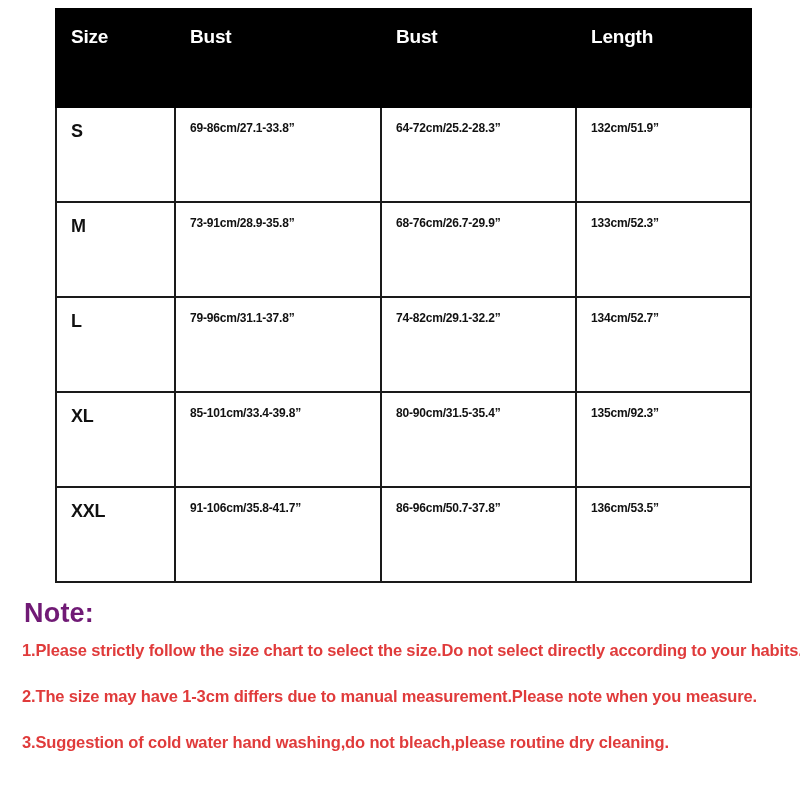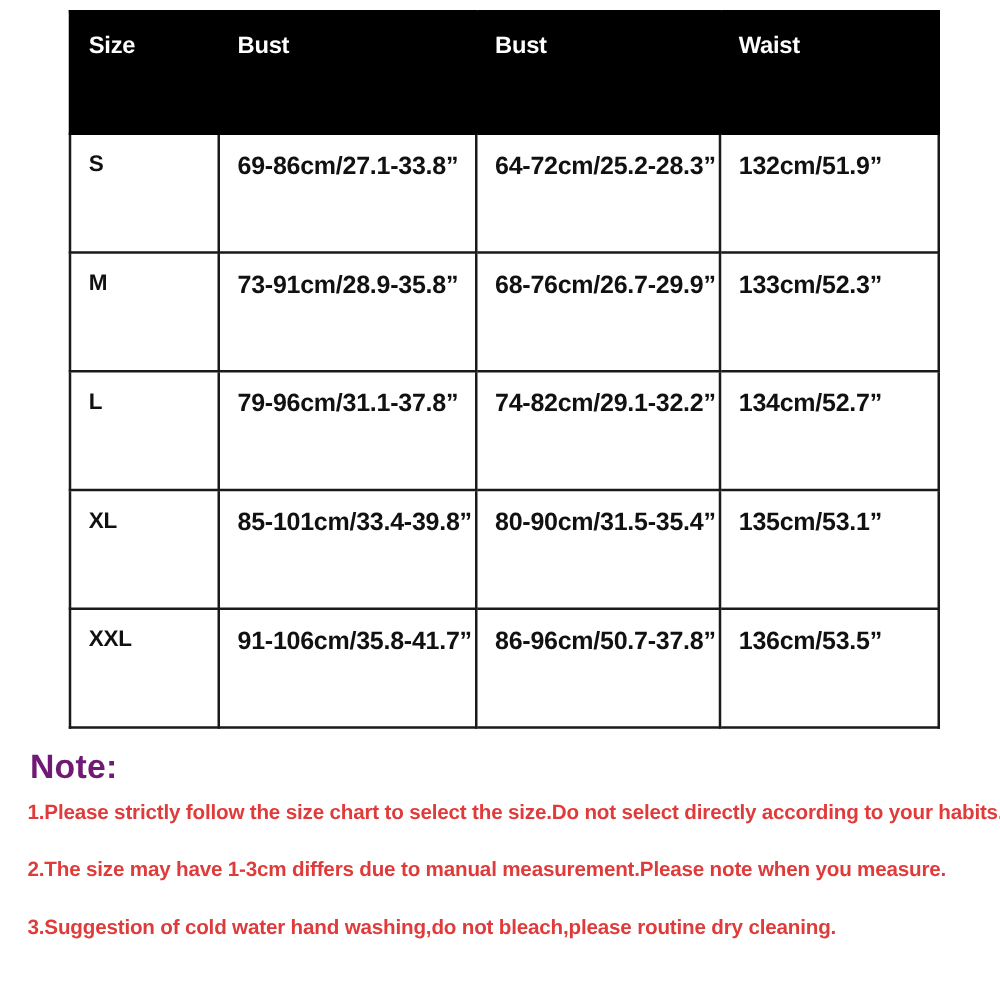--- a/index.html
+++ b/index.html
@@ -57,21 +57,21 @@
     height: 80px;
     font-size: 19px;
     border-color: #000000;
     padding-top: 16px;
   }
   table.size-table thead th.first { border-left-color: #000000; }
 
   table.size-table tbody td {
     color: #111111;
     height: 79px;
-    font-size: 20px;
+    font-size: 12px;
     line-height: 1.1;
     white-space: nowrap;
   }
   table.size-table tbody td.cell-size {
     font-size: 18px;
   }
 
   
   .note-block {
     position: absolute;
@@ -114,21 +114,21 @@
         <col class="c-size">
           <col class="c-bust">
           <col class="c-waist">
           <col class="c-length">
       </colgroup>
       <thead>
         <tr>
           <th class="first">Size</th>
           <th>Bust</th>
           <th>Bust</th>
-          <th>Waist</th>
+          <th>Length</th>
         </tr>
       </thead>
       <tbody>
         <tr>
           <td class="cell-size">S</td>
           <td>69-86cm/27.1-33.8”</td>
           <td>64-72cm/25.2-28.3”</td>
           <td>132cm/51.9”</td>
         </tr>
         <tr>
@@ -140,21 +140,21 @@
         <tr>
           <td class="cell-size">L</td>
           <td>79-96cm/31.1-37.8”</td>
           <td>74-82cm/29.1-32.2”</td>
           <td>134cm/52.7”</td>
         </tr>
         <tr>
           <td class="cell-size">XL</td>
           <td>85-101cm/33.4-39.8”</td>
           <td>80-90cm/31.5-35.4”</td>
-          <td>135cm/53.1”</td>
+          <td>135cm/92.3”</td>
         </tr>
         <tr>
           <td class="cell-size">XXL</td>
           <td>91-106cm/35.8-41.7”</td>
           <td>86-96cm/50.7-37.8”</td>
           <td>136cm/53.5”</td>
         </tr>
       </tbody>
     </table>
   </div>

